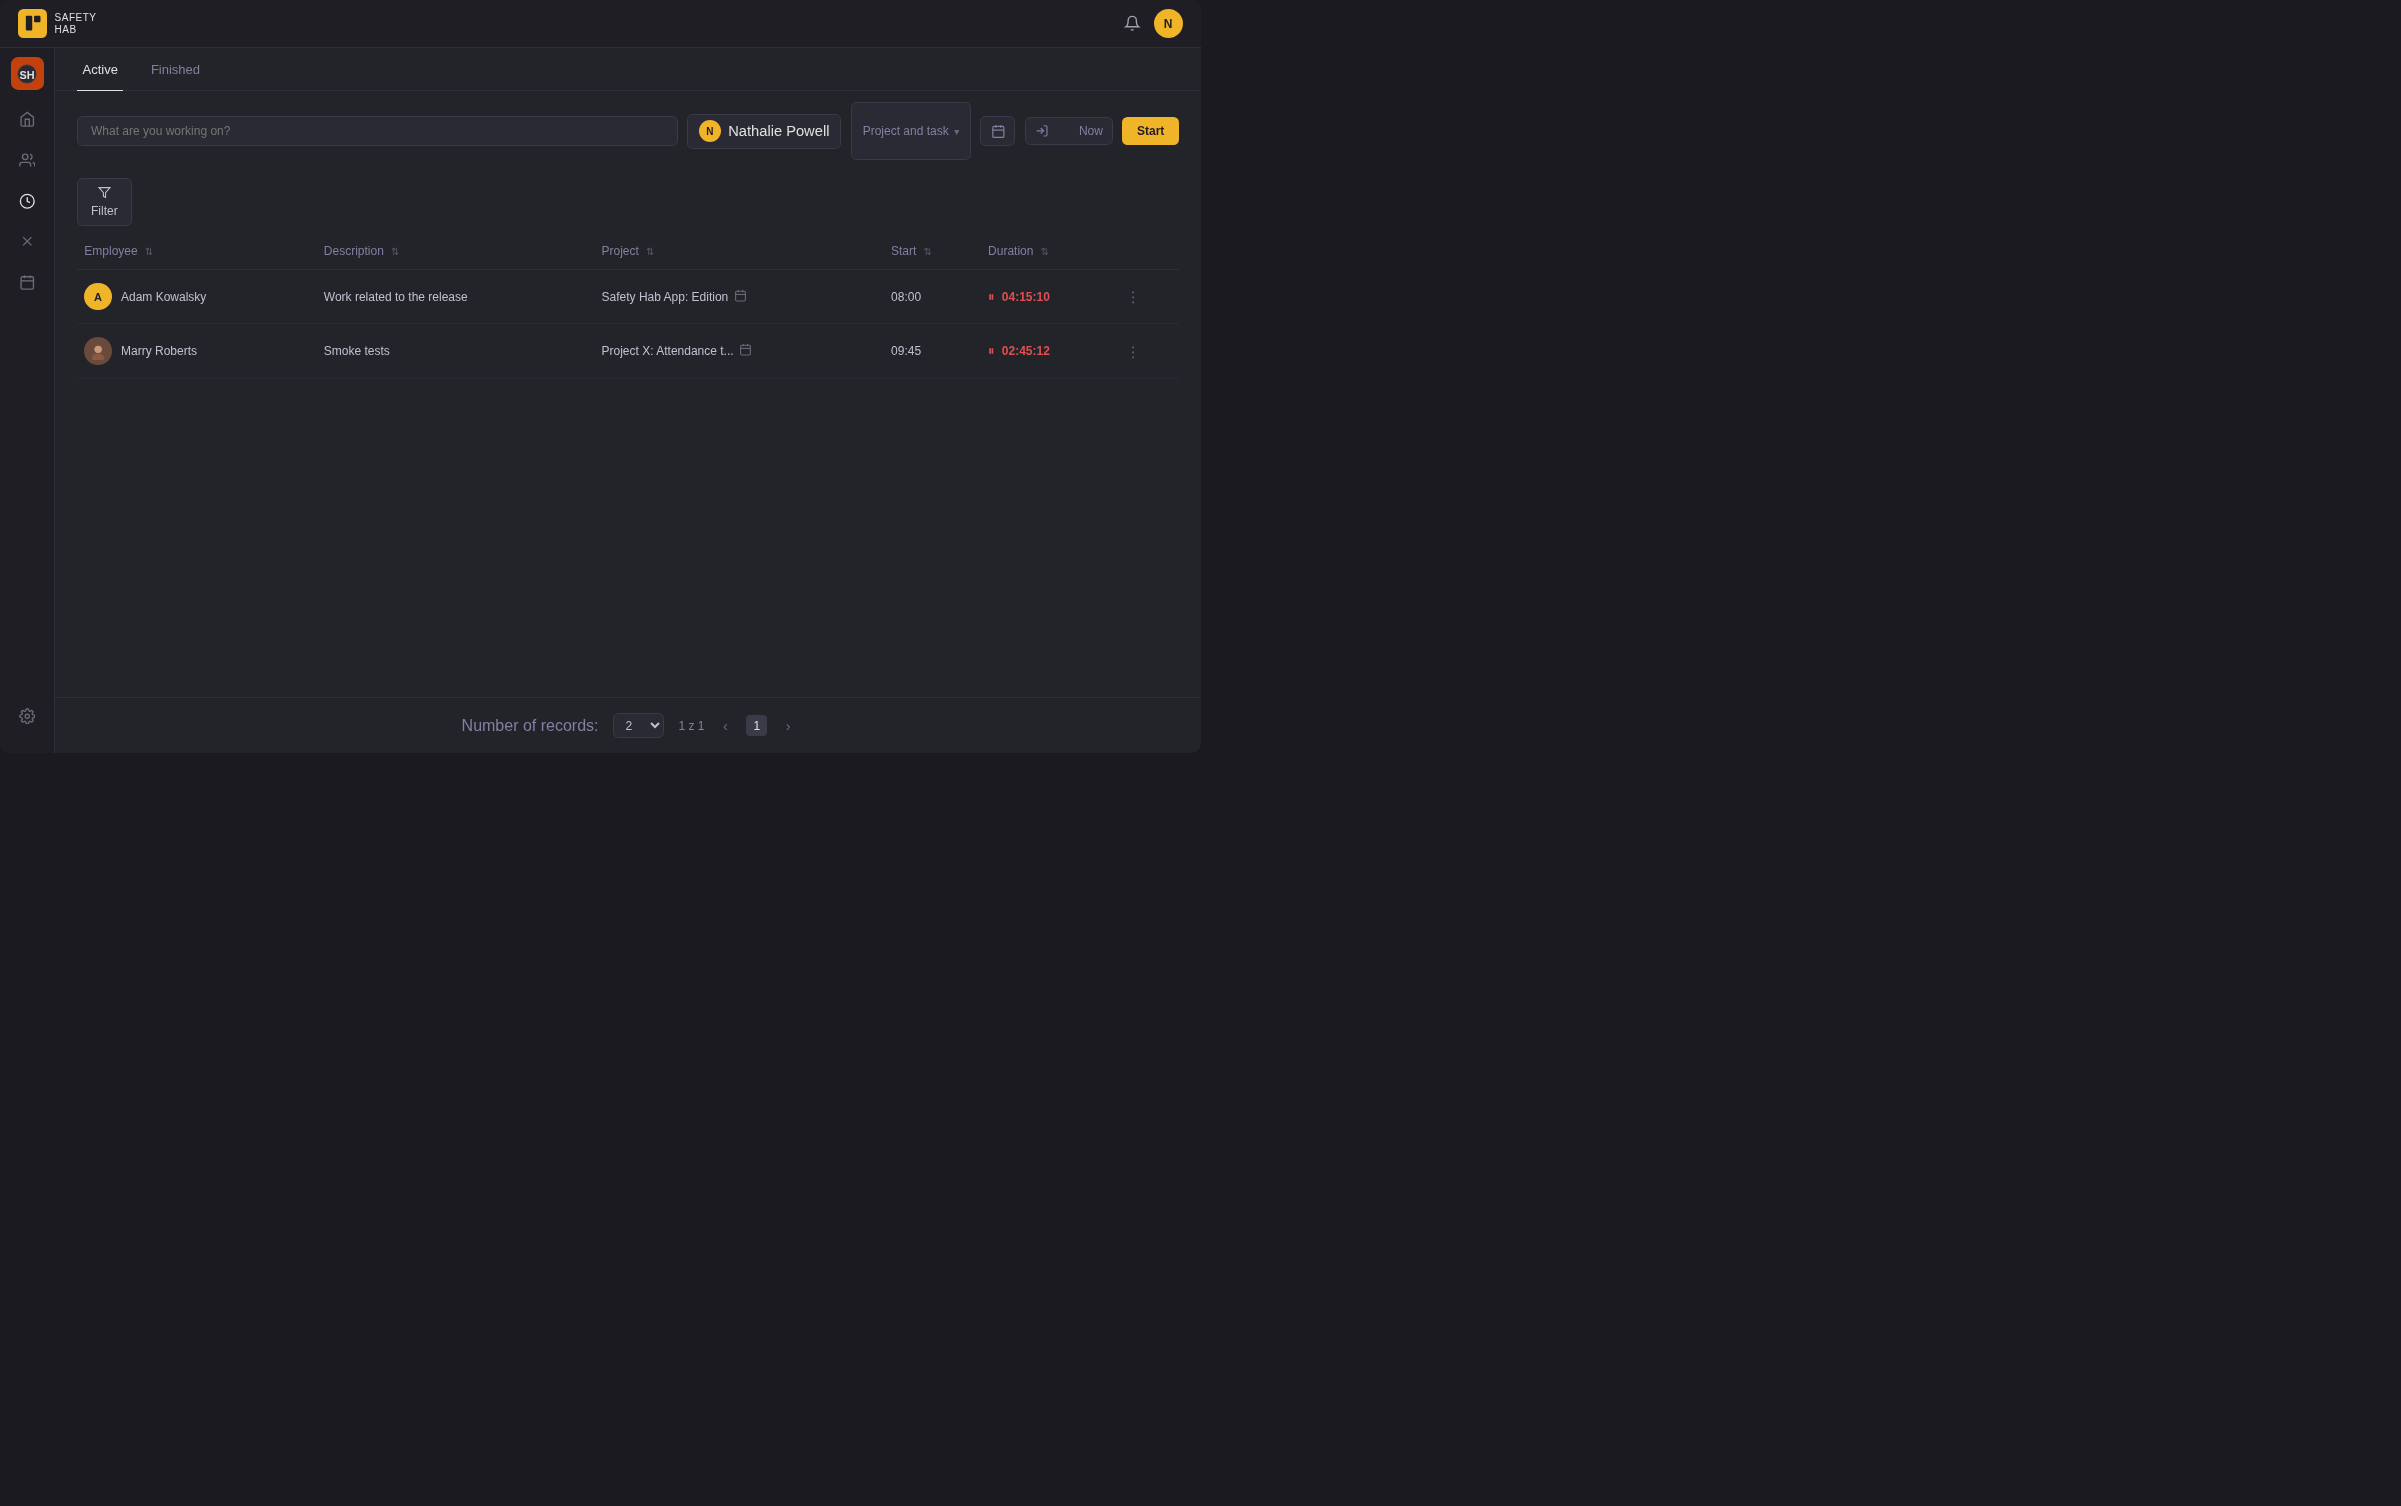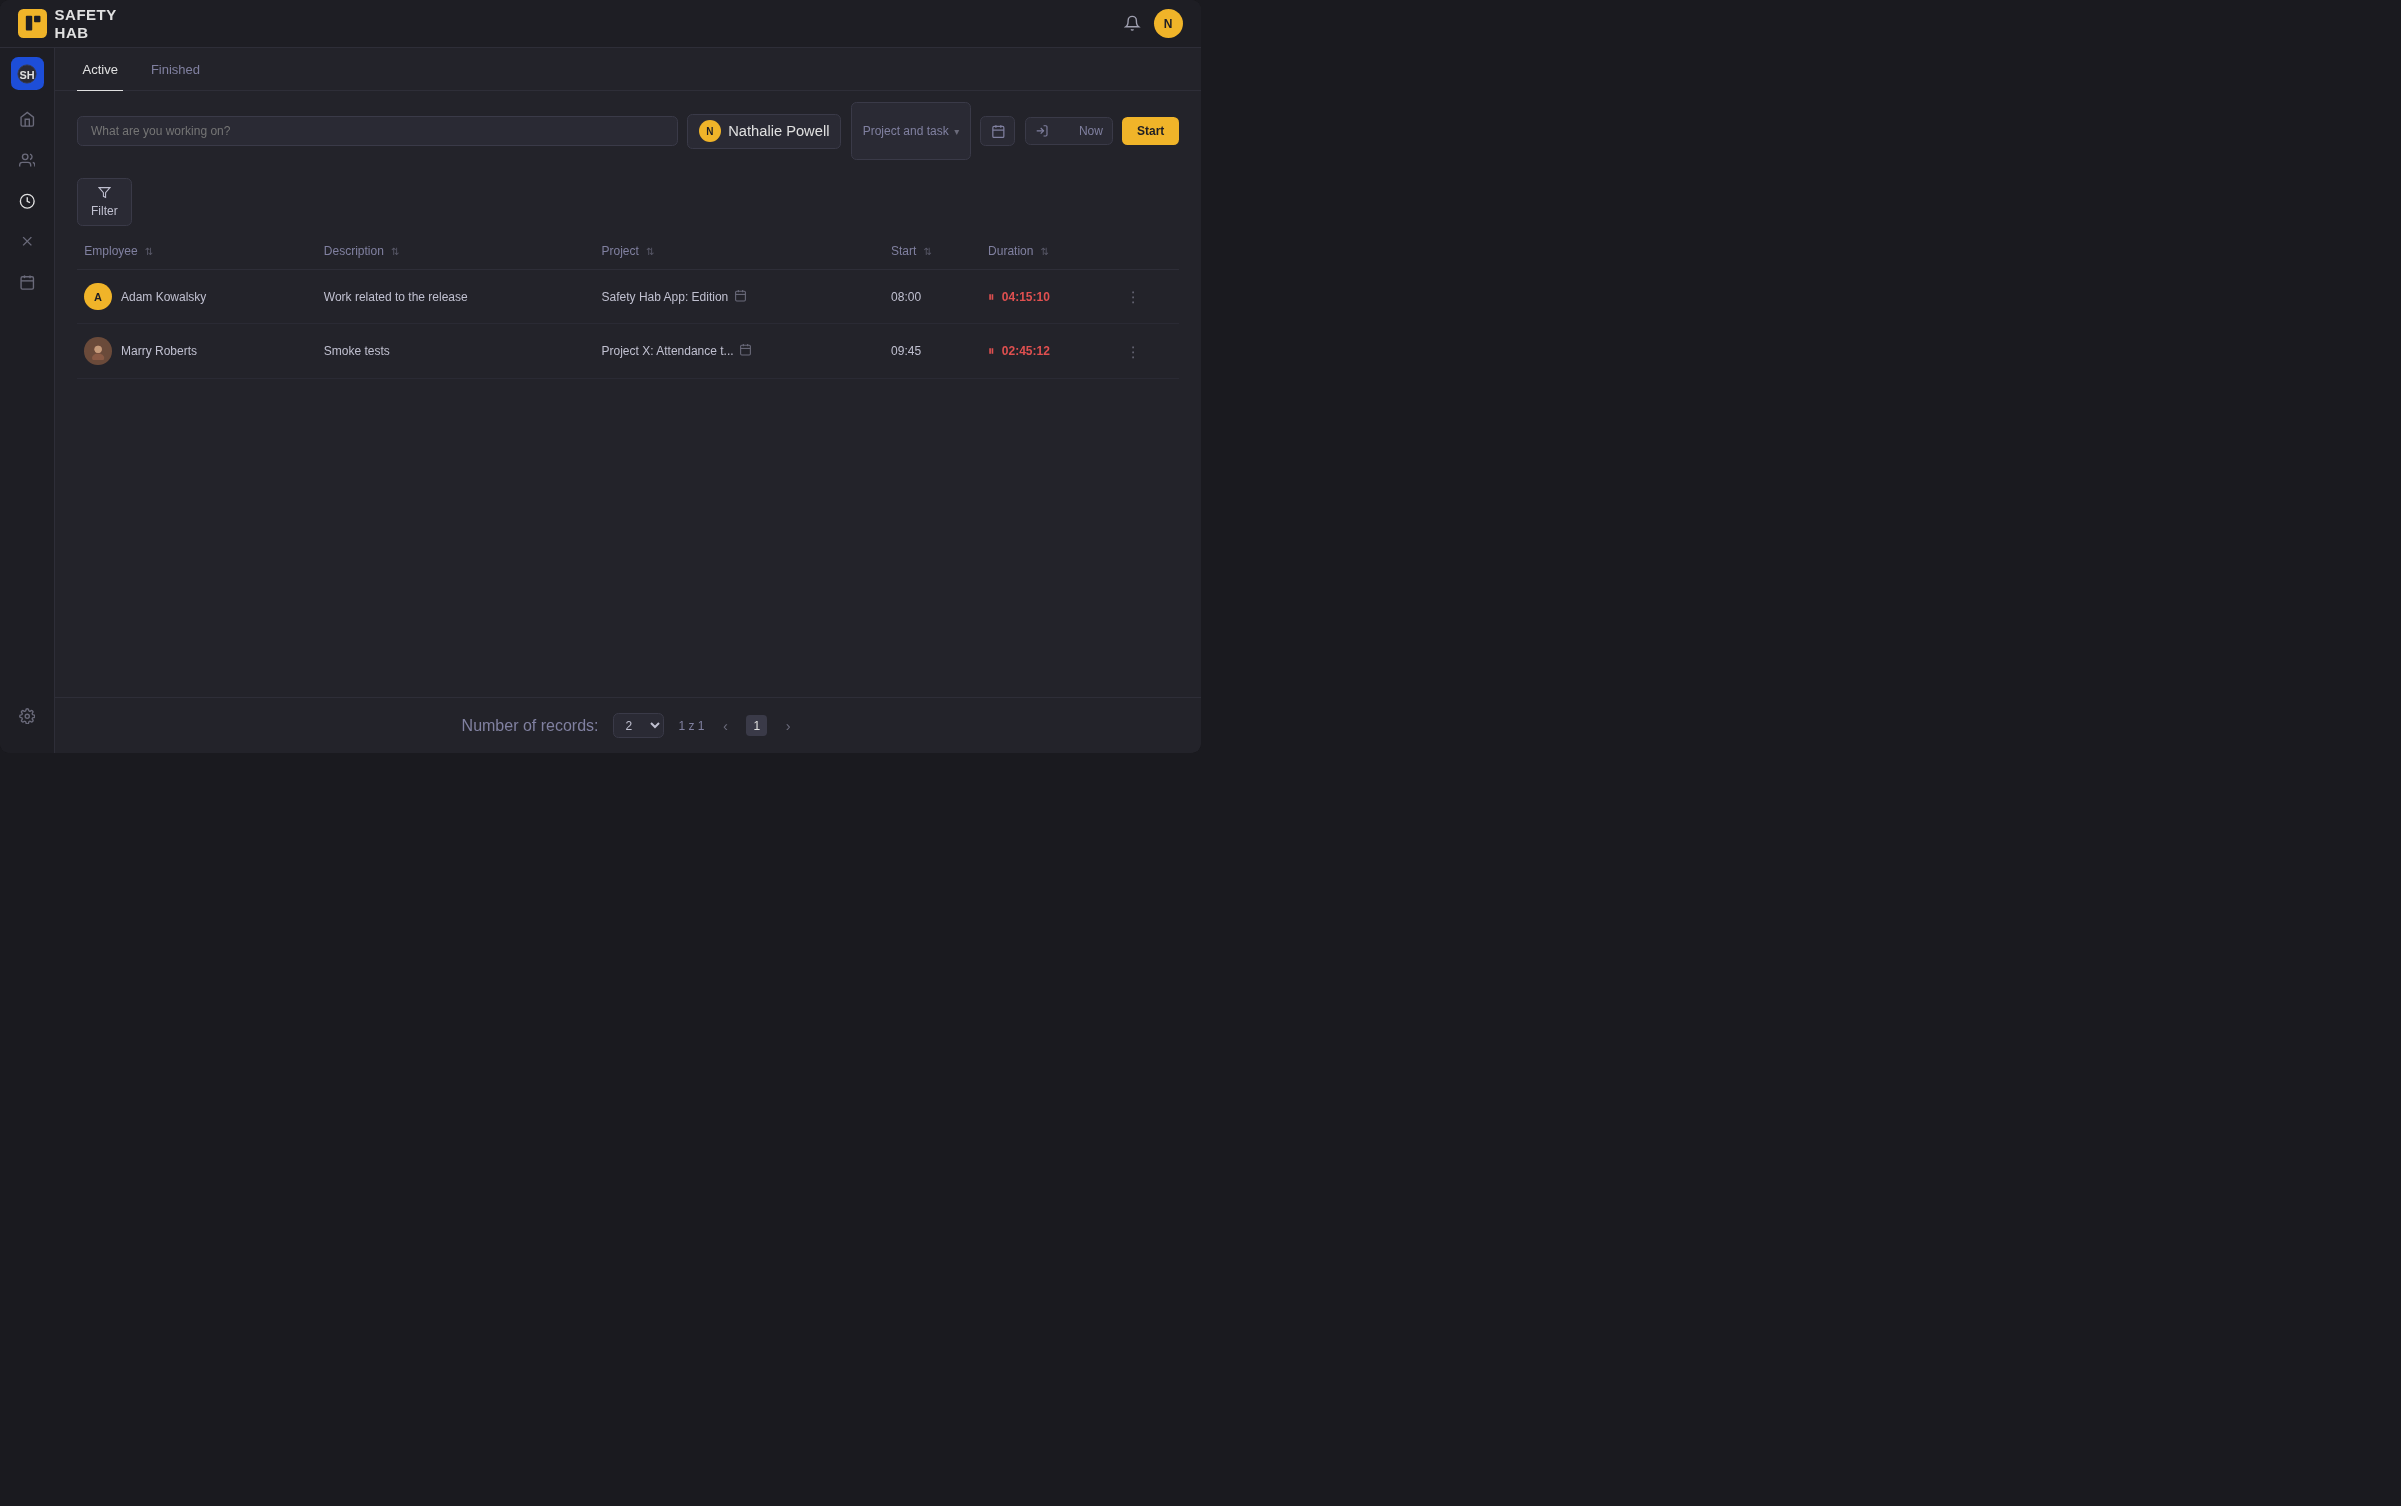--- a/index.html
+++ b/index.html
@@ -43,22 +43,22 @@
       background: #f0b429;
       border-radius: 5.5px;
       display: flex;
       align-items: center;
       justify-content: center;
       font-weight: 900;
       color: #1e1e24;
       font-size: 13px;
     }
     .logo-text {
-      font-size: 15px;
-      font-weight: 700;
+      font-size: 10px;
+      font-weight: 400;
       color: #e0e0e0;
       line-height: 1.2;
       text-transform: uppercase;
       letter-spacing: 0.5px;
     }
     .top-bar-right {
       display: flex;
       align-items: center;
       gap: 13px;
     }
@@ -98,21 +98,21 @@
       display: flex;
       flex-direction: column;
       align-items: center;
       padding: 9.2px 0;
       gap: 3.7px;
       flex-shrink: 0;
     }
     .sidebar-logo-small {
       width: 33px;
       height: 33px;
-      background: #1d4ed8;
+      background: #c2410c;
       border-radius: 7.3px;
       display: flex;
       align-items: center;
       justify-content: center;
       margin-bottom: 7.3px;
       cursor: pointer;
     }
     .sidebar-logo-small svg { width: 20px; height: 20px; }
     .sidebar-nav-item {
       width: 37px;

